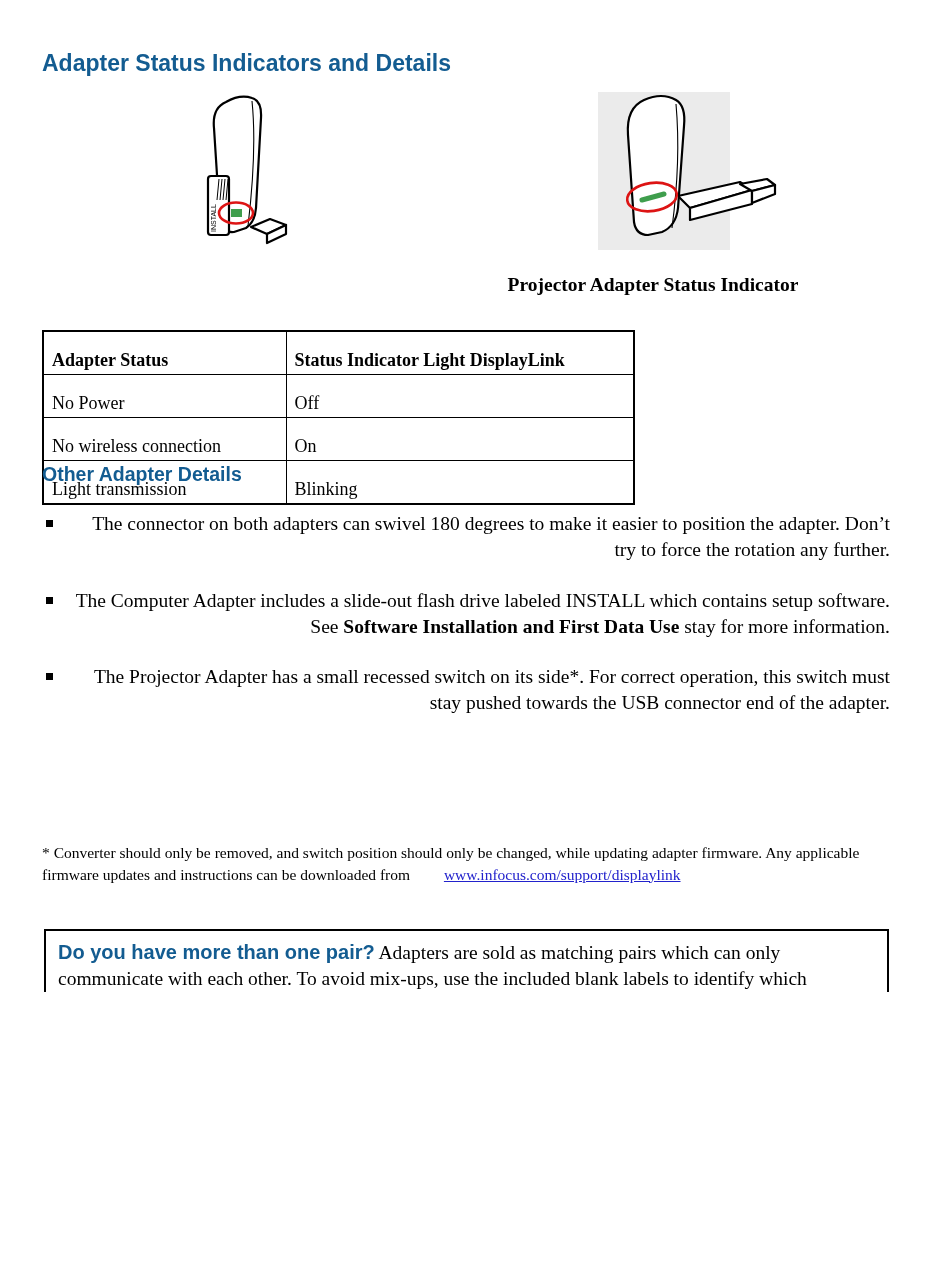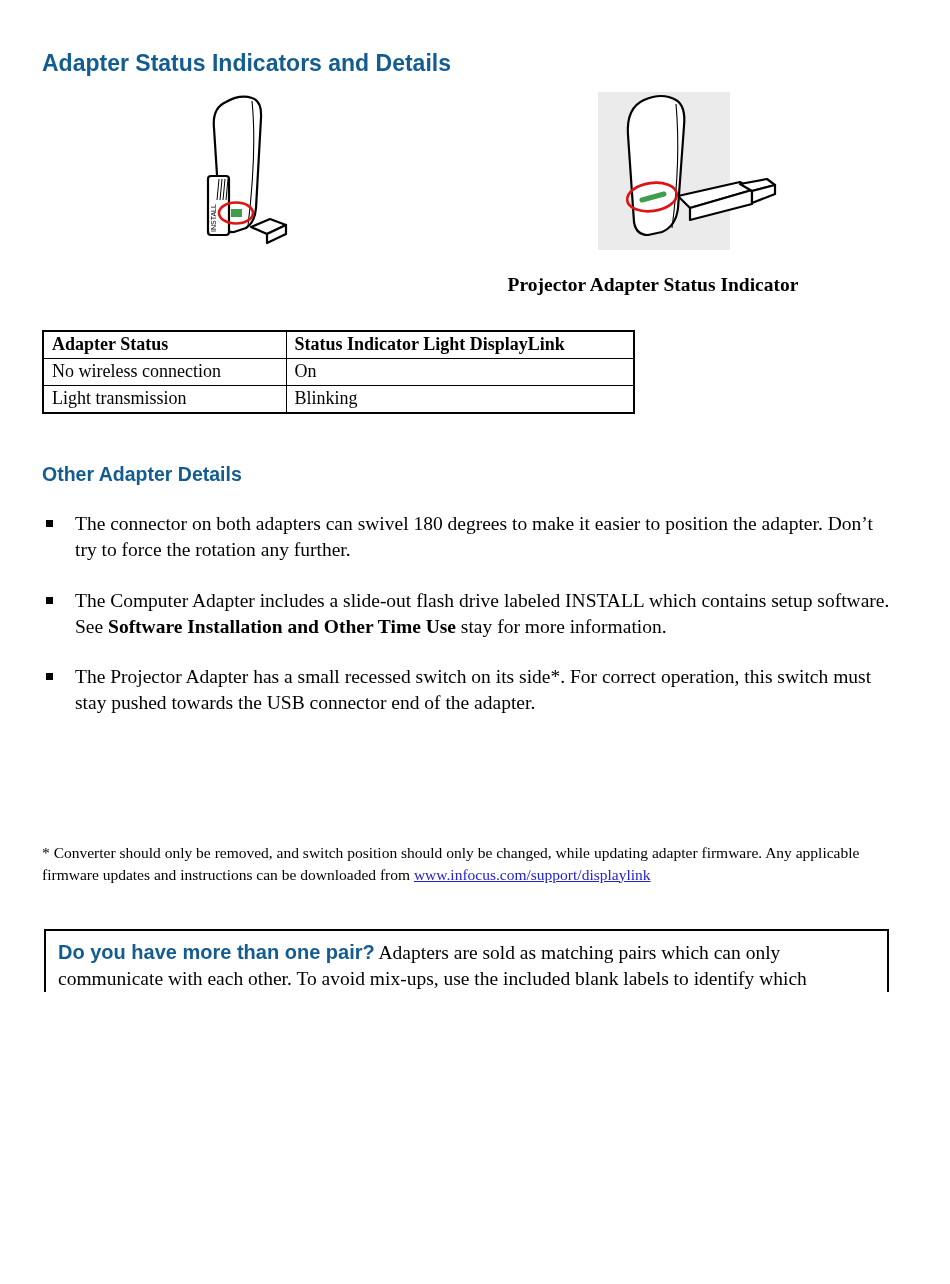--- a/index.html
+++ b/index.html
@@ -27,47 +27,47 @@
     position:absolute;top:264px;width:380px;text-align:center;
     font-weight:bold;font-size:19.5px;
   }
   .caption-computer{left:40px;}
   .caption-projector{left:463px;margin-top:10px;}
   table.status{
     position:absolute;left:42px;top:330px;width:593px;
     border-collapse:collapse;font-size:18px;
   }
   table.status td{
-    border:1.5px solid #000;padding:2px 8px 3px 8px;height:26px;vertical-align:middle;
+    border:1.5px solid #000;padding:18px 8px 3px 8px;height:26px;vertical-align:middle;
   }
   table.status{border:2px solid #000;}
   table.status .c1{width:243px;}
   table.status .hdr td{font-weight:bold;}
   .h2{
     position:absolute;left:42px;top:463px;
     font-family:"Liberation Sans", sans-serif;font-weight:bold;font-size:19.5px;
     color:var(--heading-blue);
   }
   ul.bullets{
     position:absolute;left:46px;top:511px;width:846px;list-style:none;
   }
   ul.bullets li{
     display:flex;align-items:flex-start;margin-bottom:24.5px;
     font-size:19.5px;line-height:26px;
   }
   .marker{
     flex:none;width:7px;height:7px;background:#000;margin:9px 22px 0 0;
   }
-  .btext{width:815px;}
+  .btext{width:815px;text-align:right;}
   .btext b{font-weight:bold;}
   .footnote{
     position:absolute;left:42px;top:842px;width:852px;
     font-size:15.5px;line-height:21.5px;
   }
-  .footnote a{color:var(--link-blue);text-decoration:underline;cursor:pointer;}
+  .footnote a{color:var(--link-blue);text-decoration:underline;cursor:pointer;margin-left:30px;}
   .callout{
     position:absolute;left:44px;top:929px;width:845px;
     border:2px solid #000;padding:9px 12px 12px 12px;
     font-size:19.5px;line-height:25.5px;
   }
   .callout-heading{
     font-family:"Liberation Sans", sans-serif;font-weight:bold;font-size:20px;
     color:var(--heading-blue);
   }
   .page-number{
@@ -131,40 +131,44 @@
 
   <div class="caption caption-projector">Projector Adapter Status Indicator</div>
 
   <table class="status">
     <tbody>
       <tr class="hdr">
         <td class="c1">Adapter Status</td>
         <td>Status Indicator Light DisplayLink</td>
       </tr>
       <tr>
+        <td class="c1">No Power</td>
+        <td>Off</td>
+      </tr>
+      <tr>
         <td class="c1">No wireless connection</td>
         <td>On</td>
       </tr>
       <tr>
         <td class="c1">Light transmission</td>
         <td>Blinking</td>
       </tr>
     </tbody>
   </table>
 
   <div class="h2">Other Adapter Details</div>
 
   <ul class="bullets">
     <li>
       <span class="marker"></span>
       <span class="btext"><span>The connector on both adapters can swivel 180 degrees to make it easier to position the adapter. Don’t try to force the rotation any further.</span><b></b><span></span></span>
     </li>
     <li>
       <span class="marker"></span>
-      <span class="btext"><span>The Computer Adapter includes a slide-out flash drive labeled INSTALL which contains setup software. See </span><b>Software Installation and Other Time Use</b><span> stay for more information.</span></span>
+      <span class="btext"><span>The Computer Adapter includes a slide-out flash drive labeled INSTALL which contains setup software. See </span><b>Software Installation and First Data Use</b><span> stay for more information.</span></span>
     </li>
     <li>
       <span class="marker"></span>
       <span class="btext"><span>The Projector Adapter has a small recessed switch on its side*. For correct operation, this switch must stay pushed towards the USB connector end of the adapter.</span><b></b><span></span></span>
     </li>
   </ul>
 
   <div class="footnote"><span>* Converter should only be removed, and switch position should only be changed, while updating adapter firmware. Any applicable firmware updates and instructions can be downloaded from </span><a href="#">www.infocus.com/support/displaylink</a></div>
 
   <div class="callout"><span class="callout-heading">Do you have more than one pair?</span><span> Adapters are sold as matching pairs which can only communicate with each other. To avoid mix-ups, use the included blank labels to identify which adapters go together.</span></div>

